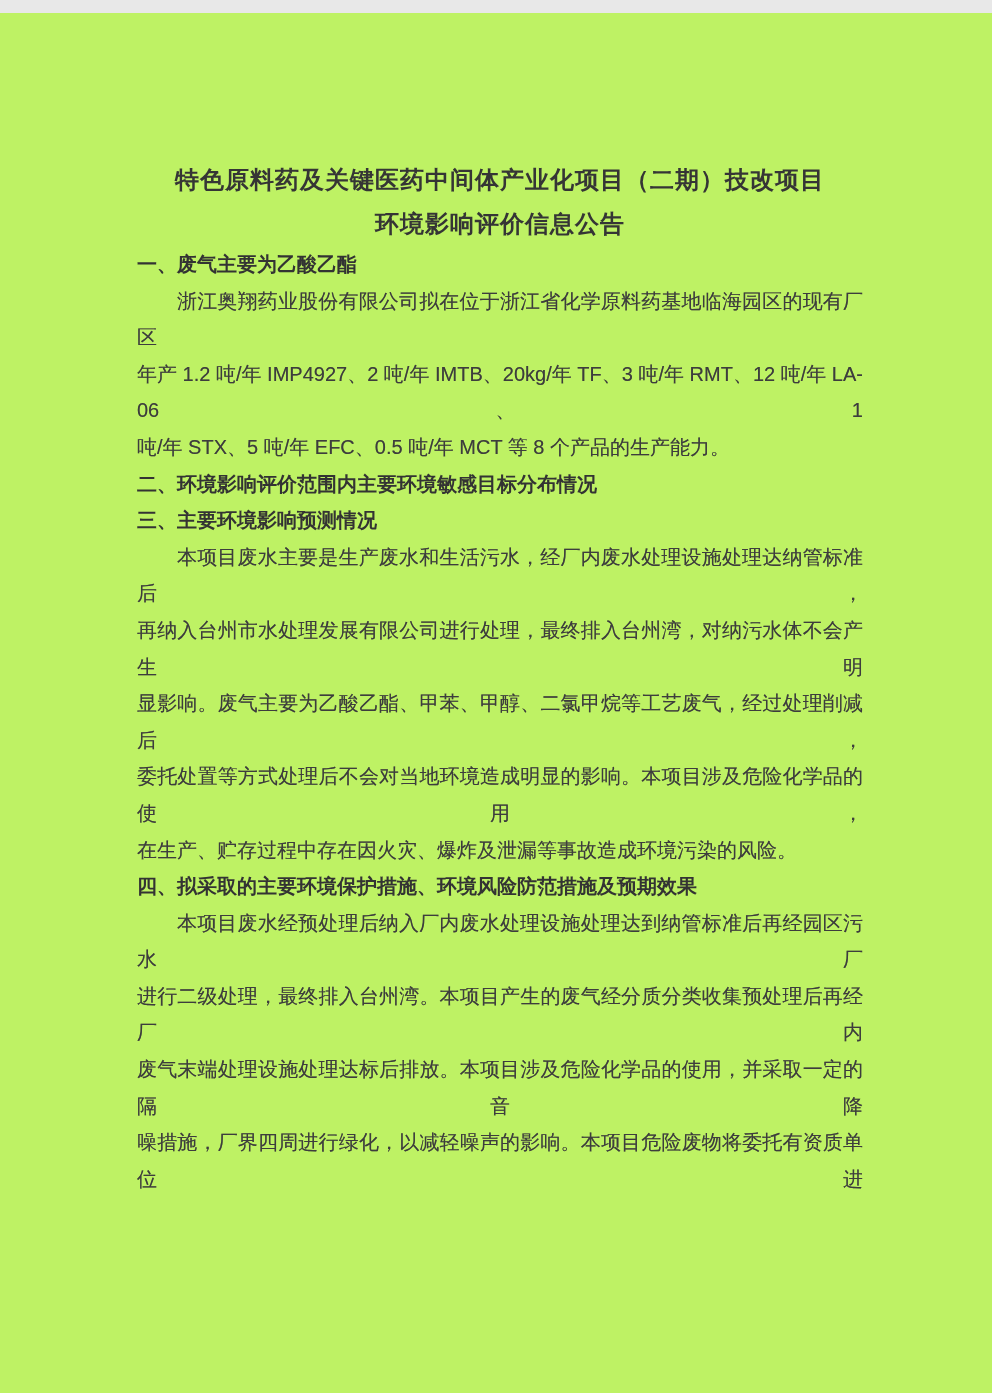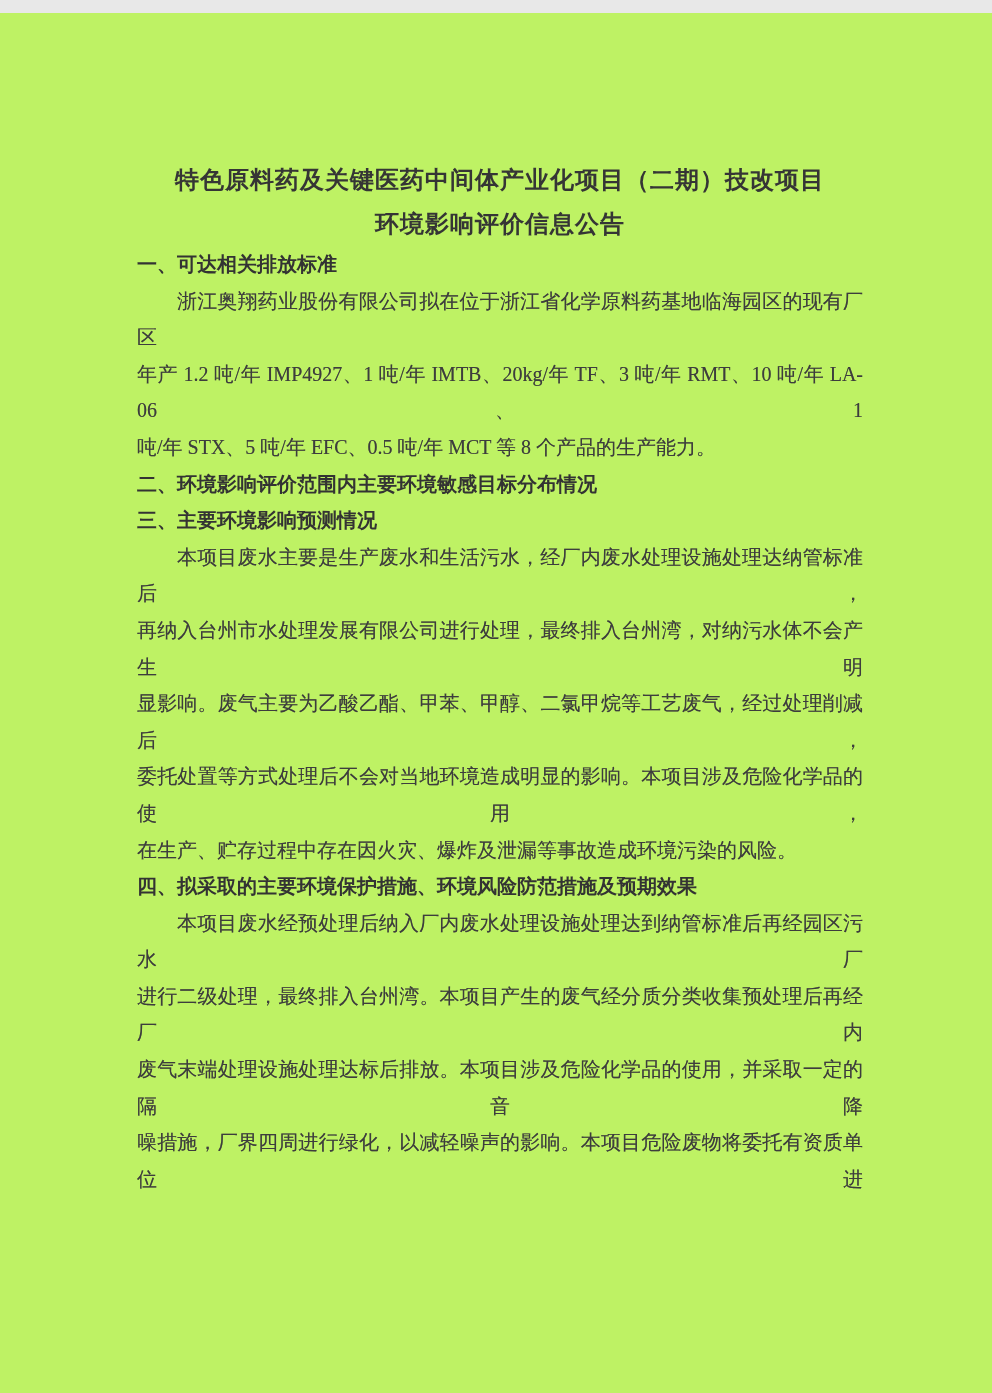--- a/index.html
+++ b/index.html
@@ -37,21 +37,21 @@
   }
   .heading {
     font-family: "Liberation Sans", "DejaVu Sans", sans-serif;
     font-weight: bold;
     font-size: 20px;
     line-height: 36.6px;
     color: #333333;
     white-space: nowrap;
   }
   .line {
-    font-family: Liberation Serif, serif;
+    font-family: Liberation Sans, sans-serif;
     font-size: 20px;
     line-height: 36.6px;
     color: #3d3d3d;
     text-shadow: 0 0 0.5px rgba(60,60,60,0.55);
   }
   .line.just {
     text-align: justify;
     text-align-last: justify;
   }
   .line.indent {
@@ -66,23 +66,23 @@
 
 <div class="page">
   <div class="content">
 
     <div class="title-block">
       <div class="title-line">特色原料药及关键医药中间体产业化项目（二期）技改项目</div>
       <div class="title-line">环境影响评价信息公告</div>
     </div>
 
     <div class="section">
-      <div class="heading">一、可达相关排放标准</div>
+      <div class="heading">一、废气主要为乙酸乙酯</div>
       <div class="line just indent">浙江奥翔药业股份有限公司拟在位于浙江省化学原料药基地临海园区的现有厂区</div>
-      <div class="line just">年产 1.2 吨/年 IMP4927、1 吨/年 IMTB、20kg/年 TF、3 吨/年 RMT、10 吨/年 LA-06、1</div>
+      <div class="line just">年产 1.2 吨/年 IMP4927、2 吨/年 IMTB、20kg/年 TF、3 吨/年 RMT、12 吨/年 LA-06、1</div>
       <div class="line">吨/年 STX、5 吨/年 EFC、0.5 吨/年 MCT 等 8 个产品的生产能力。</div>
     </div>
 
     <div class="section">
       <div class="heading">二、环境影响评价范围内主要环境敏感目标分布情况</div>
     </div>
 
     <div class="section">
       <div class="heading">三、主要环境影响预测情况</div>
       <div class="line just indent">本项目废水主要是生产废水和生活污水，经厂内废水处理设施处理达纳管标准后，</div>

